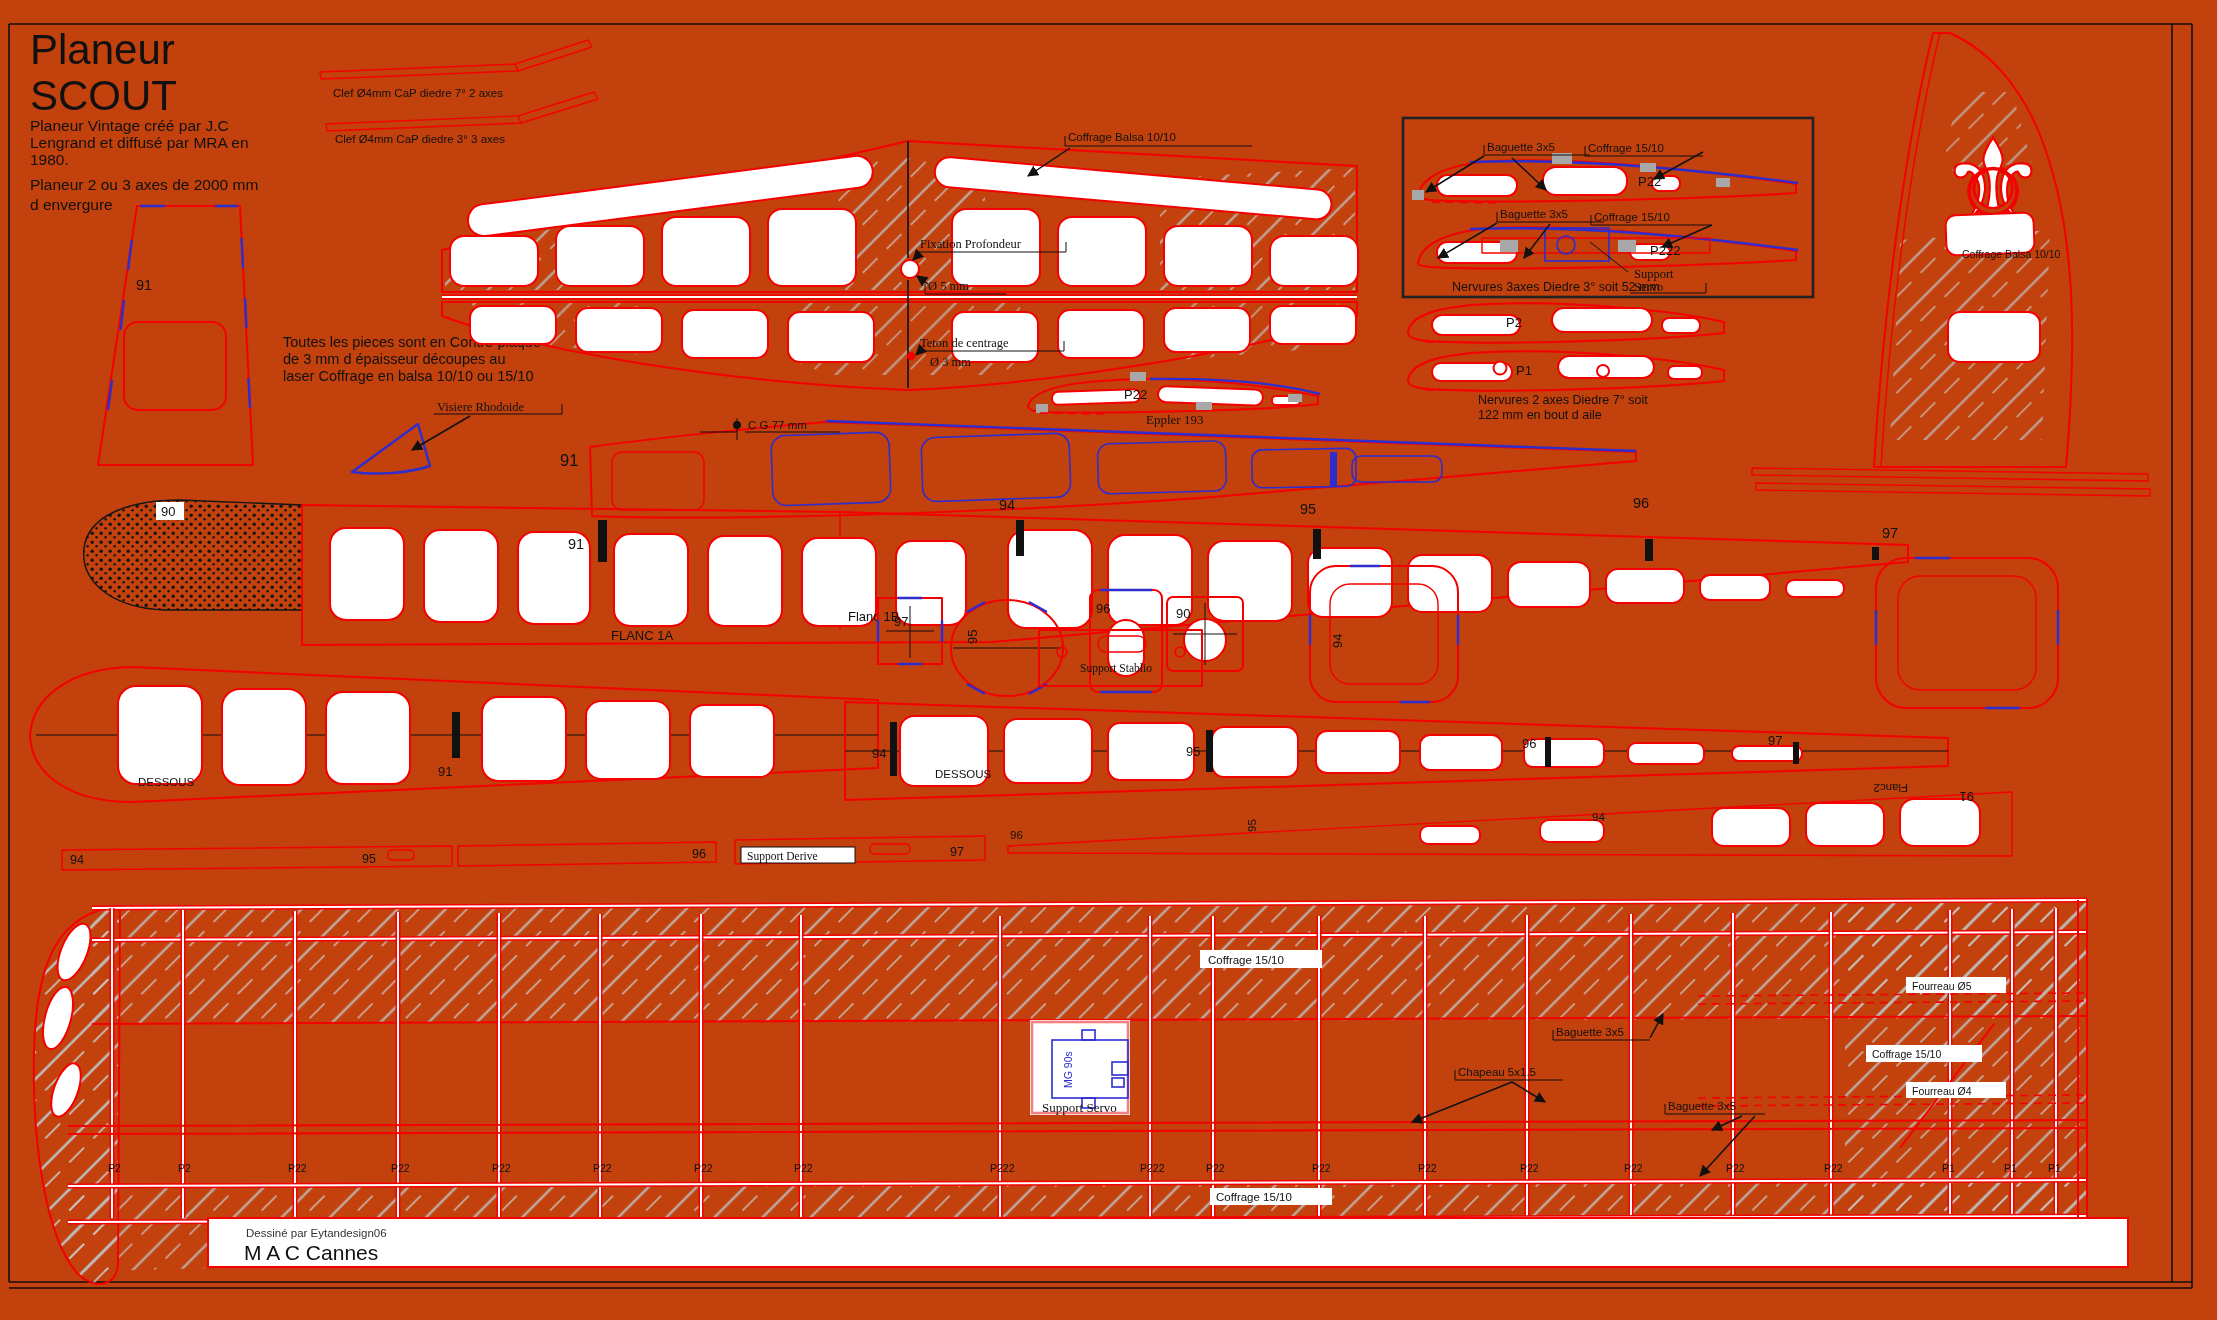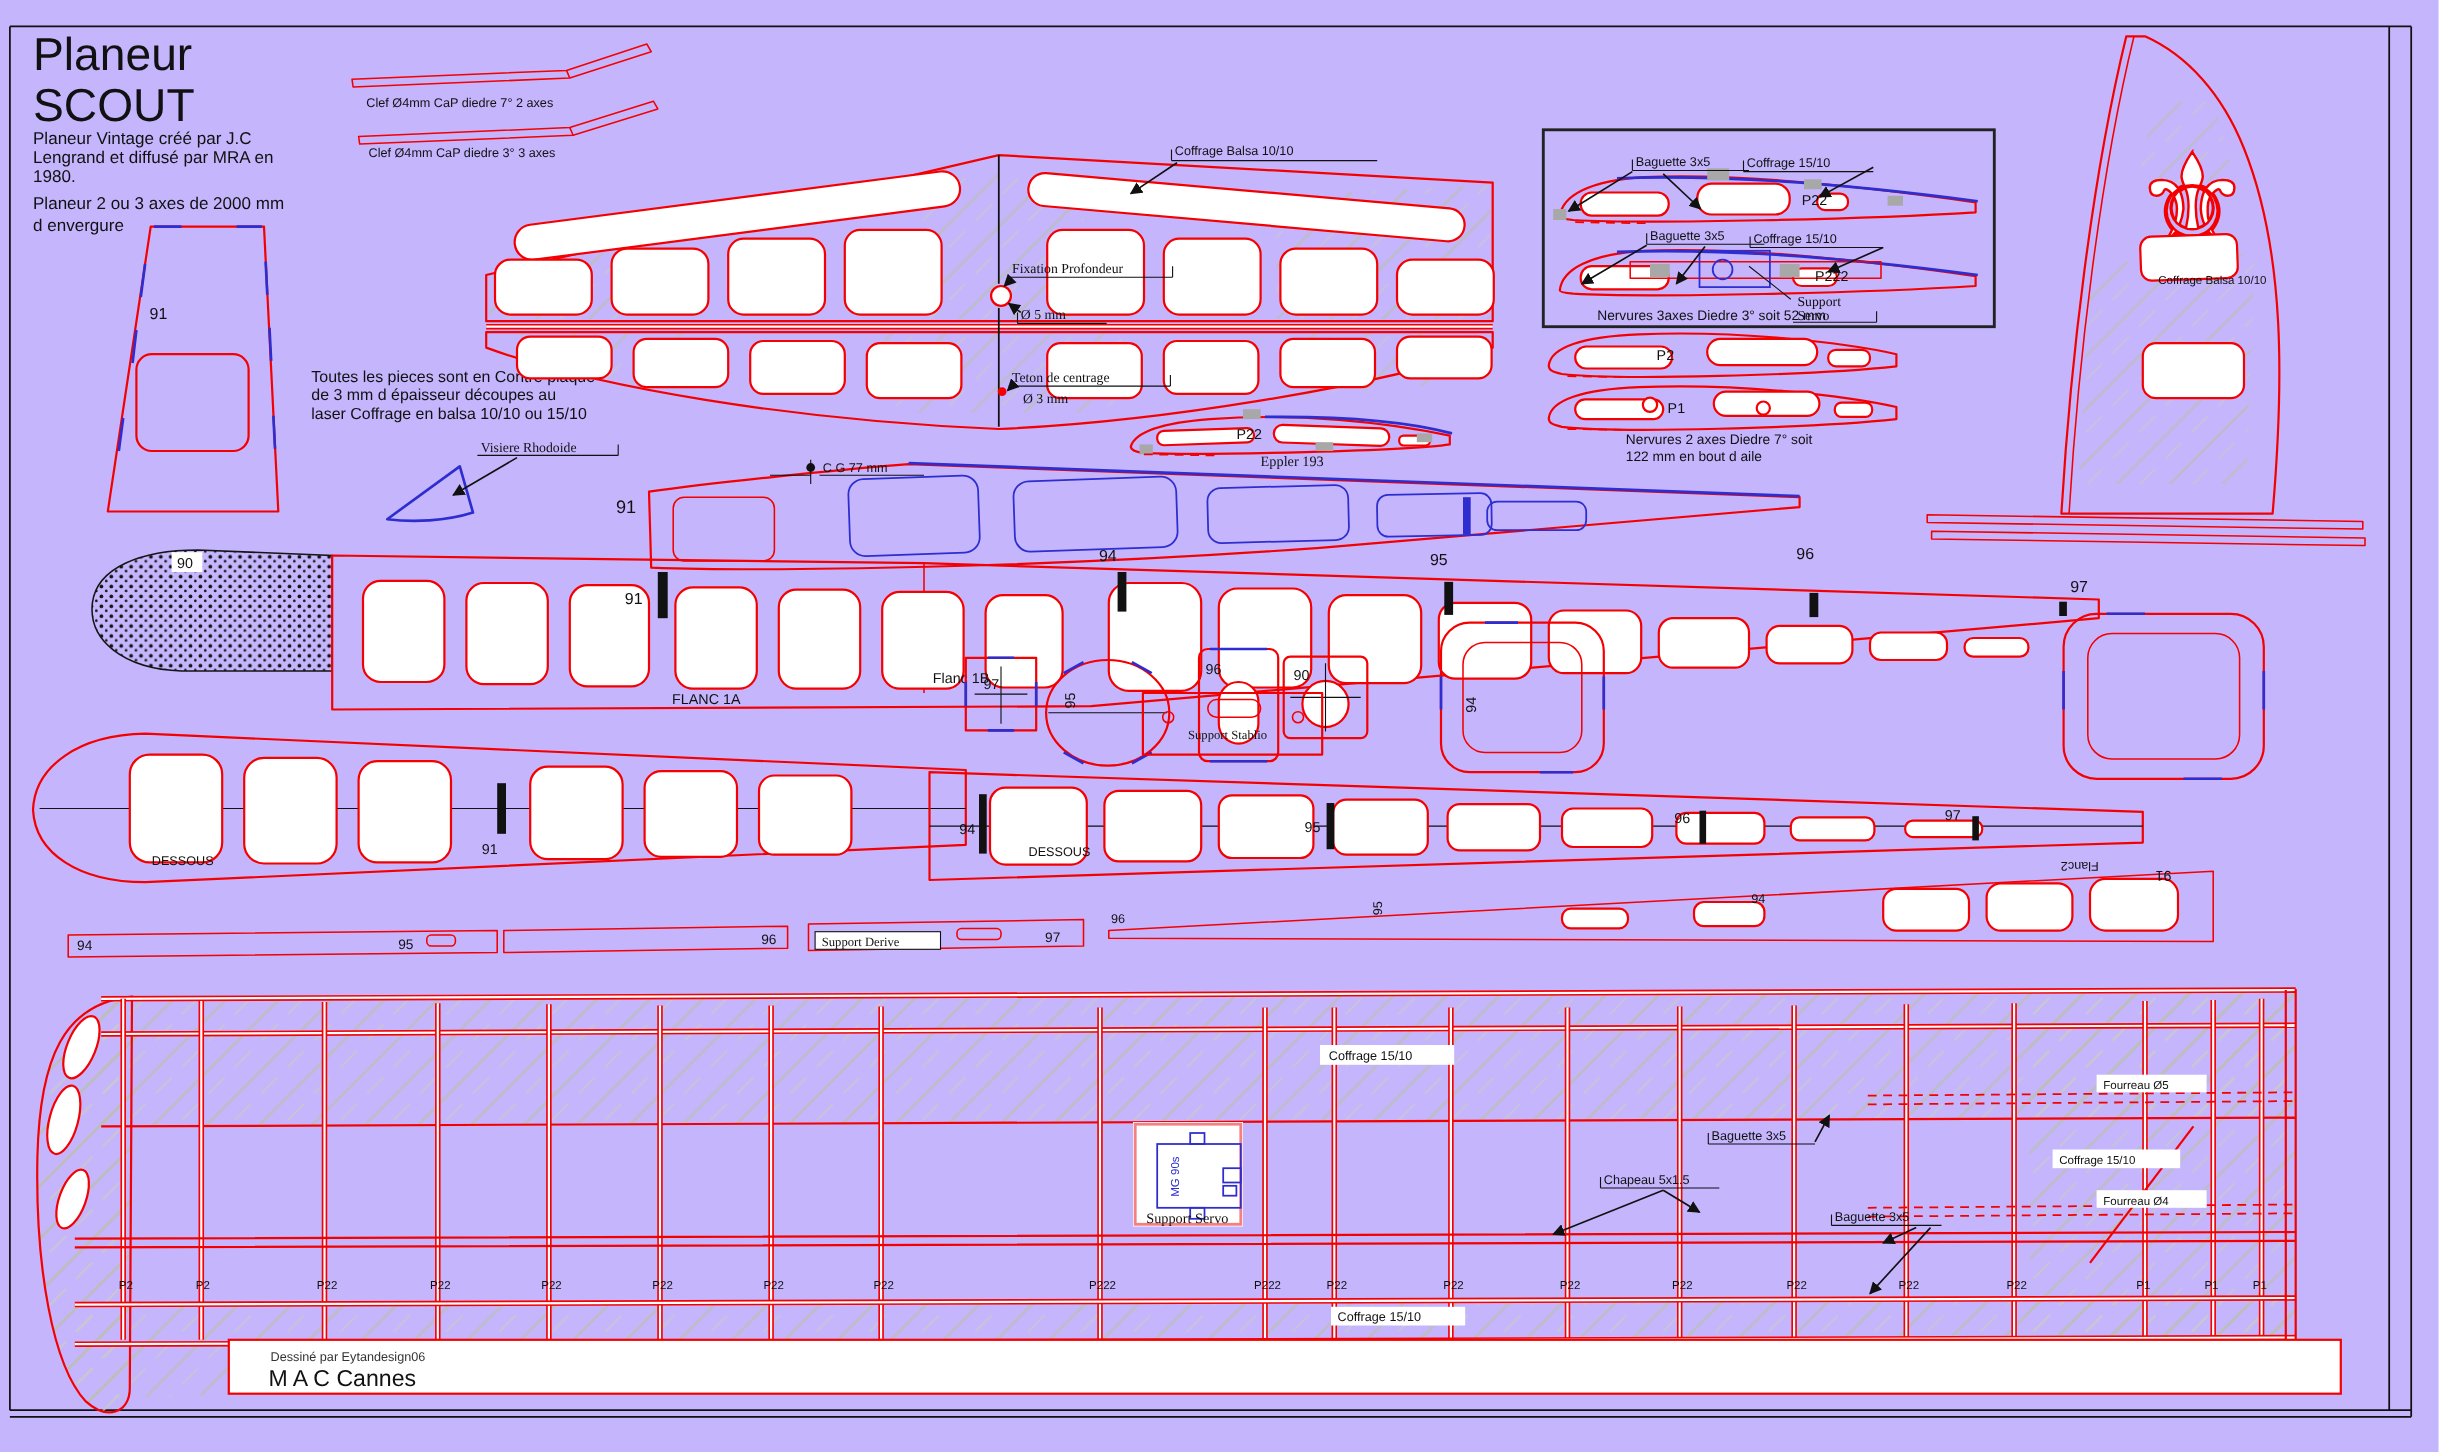--- a/index.html
+++ b/index.html
@@ -1,16 +1,16 @@
 <!DOCTYPE html>
 <html><head>
 <meta charset="utf-8">
 <style>
   html,body{margin:0;padding:0;background:#fff;}
-  .sheet{position:relative;width:2217px;height:1320px;background:#c4b5fd;overflow:hidden;
+  .sheet{position:relative;width:2217px;height:1320px;background:#c2410c;overflow:hidden;
          font-family:"Liberation Sans",sans-serif;}
   svg{position:absolute;inset:0;}
   text{font-family:"Liberation Sans",sans-serif;fill:#111;}
   .serif{font-family:"Liberation Serif",serif;}
   .f10{font-size:10.5px}.f11{font-size:11.5px}.f12{font-size:12.5px}.f13{font-size:13px}
   .f14{font-size:14.5px}.f15{font-size:15.5px}.f16{font-size:16.5px}.f21{font-size:21px}.f42{font-size:42px}
   .gray{fill:#333}
   .r{fill:none;stroke:#f40000;stroke-width:2;stroke-linejoin:round}
   .rt{fill:none;stroke:#f40000;stroke-width:1.4;stroke-linejoin:round}
   .rp{fill:none;stroke:#f58080;stroke-width:2.6}

